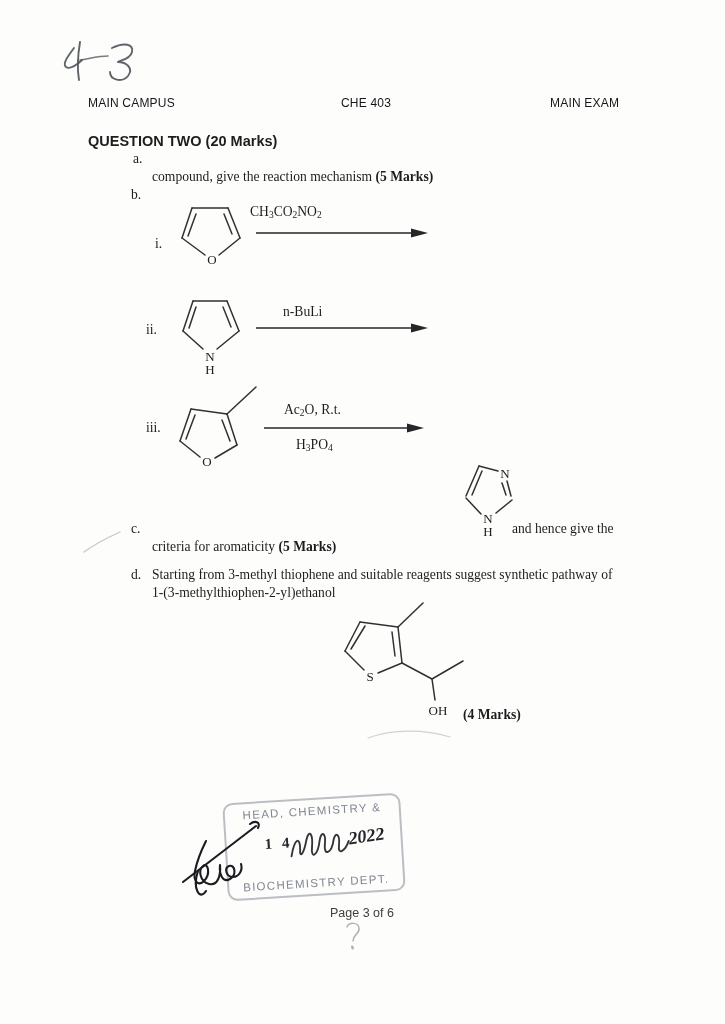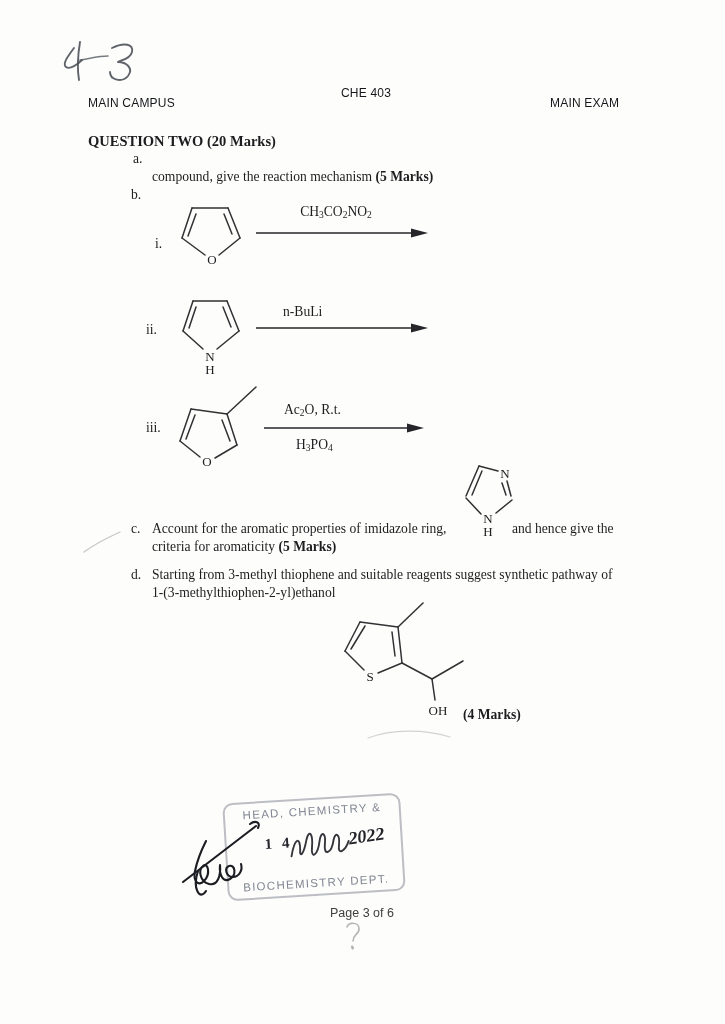--- a/index.html
+++ b/index.html
@@ -1,20 +1,20 @@
 <!DOCTYPE html>
 <html><head>
 <meta charset="utf-8">
 <style>
   html,body{margin:0;padding:0;background:#ffffff;}
   .page{position:relative;width:725px;height:1024px;background:#fdfdfc;overflow:hidden;
         font-family:"Liberation Serif",serif;color:#1d1d1f;padding-left:24px;}
   .abs{position:absolute;}
   .hdr{font-family:"Liberation Sans",sans-serif;font-size:12px;color:#15161a;letter-spacing:.2px;white-space:nowrap;}
-  .title{font-family:Liberation Serif, serif;font-size:14.5px;font-weight:700;white-space:nowrap;}
+  .title{font-family:Liberation Sans, sans-serif;font-size:14.5px;font-weight:700;white-space:nowrap;}
   .t{font-family:"Liberation Serif",serif;font-size:13.6px;color:#1d1d1f;white-space:nowrap;}
   .t b{font-weight:700;}
   sub{font-size:9.5px;vertical-align:-2px;}
   .chem line, .chem path{stroke:#313134;stroke-width:1.5;fill:none;stroke-linecap:round;}
   .chem text{fill:#202022;font-family:"Liberation Serif",serif;font-size:13px;text-anchor:middle;}
   .arrow line{stroke:#26262a;stroke-width:1.4;}
   .arrow polygon{fill:#26262a;stroke:none;}
   .ink path{fill:none;stroke-linecap:round;stroke-linejoin:round;}
   .stamp{border:2px solid rgba(108,114,126,.45);border-radius:10px;transform:rotate(-3.5deg);
          color:rgba(106,112,126,.85);font-family:"Liberation Sans",sans-serif;}
@@ -31,21 +31,21 @@
 <div class="page">
 
   <svg class="abs ink" style="left:50px;top:34px" width="100" height="58" viewBox="0 0 100 58">
     <path d="M 24,14 C 18,22 12,30 16,33 C 20,36 28,30 32,26" stroke="#4a4f55" stroke-width="1.9" opacity=".88"></path>
     <path d="M 30,8 C 28,20 27,34 29,46" stroke="#4a4f55" stroke-width="1.9" opacity=".88"></path>
     <path d="M 30,26 C 42,24 50,22 58,22" stroke="#4a4f55" stroke-width="1.6" opacity=".75"></path>
     <path d="M 62,14 C 74,8 84,10 82,18 C 80,26 70,26 68,28 C 76,28 84,34 78,42 C 72,49 60,46 60,38" stroke="#4a4f55" stroke-width="1.9" opacity=".88"></path>
   </svg>
 
   <div class="hdr abs" style="left:88px;top:96px">MAIN CAMPUS</div>
-  <div class="hdr abs" style="left:341px;top:86px">CHE 403</div>
+  <div class="hdr abs" style="left:341px;top:96px">CHE 403</div>
   <div class="hdr abs" style="left:550px;top:96px">MAIN EXAM</div>
 
   <div class="title abs" style="left:88px;top:133px">QUESTION TWO (20 Marks)</div>
 
   <div class="t abs" style="left:133px;top:151px">a.</div>
   <div class="t abs" style="left:152px;top:169px"><span>compound, give the reaction mechanism </span><b>(5 Marks)</b></div>
 
   <div class="t abs" style="left:131px;top:187px">b.</div>
 
   <div class="t abs" style="left:155px;top:236px">i.</div>
@@ -58,21 +58,21 @@
         <line x1="54" y1="16" x2="62" y2="36"></line>
       <line x1="70" y1="40" x2="49" y2="57"></line>
       <line x1="35" y1="57" x2="12" y2="40"></line>
     </g>
     <text x="42" y="66">O</text>
   </svg>
   <svg class="arrow abs" style="left:256px;top:225px" width="172" height="16" viewBox="0 0 172 16">
     <line x1="0" y1="8" x2="158" y2="8"></line>
       <polygon points="155,3.5 172,8 155,12.5"></polygon>
   </svg>
-  <div class="t abs" style="left:250px;top:204px;width:172px;text-align:center"><span>CH</span><sub>3</sub><span>CO</span><sub>2</sub><span>NO</span><sub>2</sub></div>
+  <div class="t abs" style="left:250px;top:204px;width:172px;text-align:left"><span>CH</span><sub>3</sub><span>CO</span><sub>2</sub><span>NO</span><sub>2</sub></div>
 
   <div class="t abs" style="left:146px;top:322px">ii.</div>
   <svg class="chem abs" style="left:170px;top:290px" width="84" height="96" viewBox="0 0 84 96">
     <g>
       <line x1="13" y1="41" x2="23" y2="11"></line>
         <line x1="19" y1="38" x2="26" y2="17"></line>
       <line x1="23" y1="11" x2="57" y2="11"></line>
       <line x1="57" y1="11" x2="69" y2="41"></line>
         <line x1="53" y1="17" x2="61" y2="37"></line>
       <line x1="69" y1="41" x2="47" y2="59"></line>
@@ -117,21 +117,20 @@
         <line x1="47" y1="31" x2="51" y2="43"></line>
       <line x1="57" y1="48" x2="41" y2="61"></line>
       <line x1="26" y1="62" x2="11" y2="46"></line>
     </g>
     <text x="50" y="26">N</text>
     <text x="33" y="71">N</text>
     <text x="33" y="84">H</text>
   </svg>
 
   <div class="t abs" style="left:131px;top:521px">c.</div>
-  <div class="t abs" style="left:152px;top:521px">Account for the aromatic properties of imidazole ring,</div>
   <div class="t abs" style="left:512px;top:521px">and hence give the</div>
   <div class="t abs" style="left:152px;top:539px"><span>criteria for aromaticity </span><b>(5 Marks)</b></div>
 
   <svg class="abs ink" style="left:82px;top:528px" width="40" height="26" viewBox="0 0 40 26">
     <path d="M 2,24 C 13,16 27,9 38,4" stroke="#b9b9ba" stroke-width="1.3" opacity=".8"></path>
   </svg>
 
   <div class="t abs" style="left:131px;top:567px">d.</div>
   <div class="t abs" style="left:152px;top:567px">Starting from 3-methyl thiophene and suitable reagents suggest synthetic pathway of</div>
   <div class="t abs" style="left:152px;top:585px">1-(3-methylthiophen-2-yl)ethanol</div>

